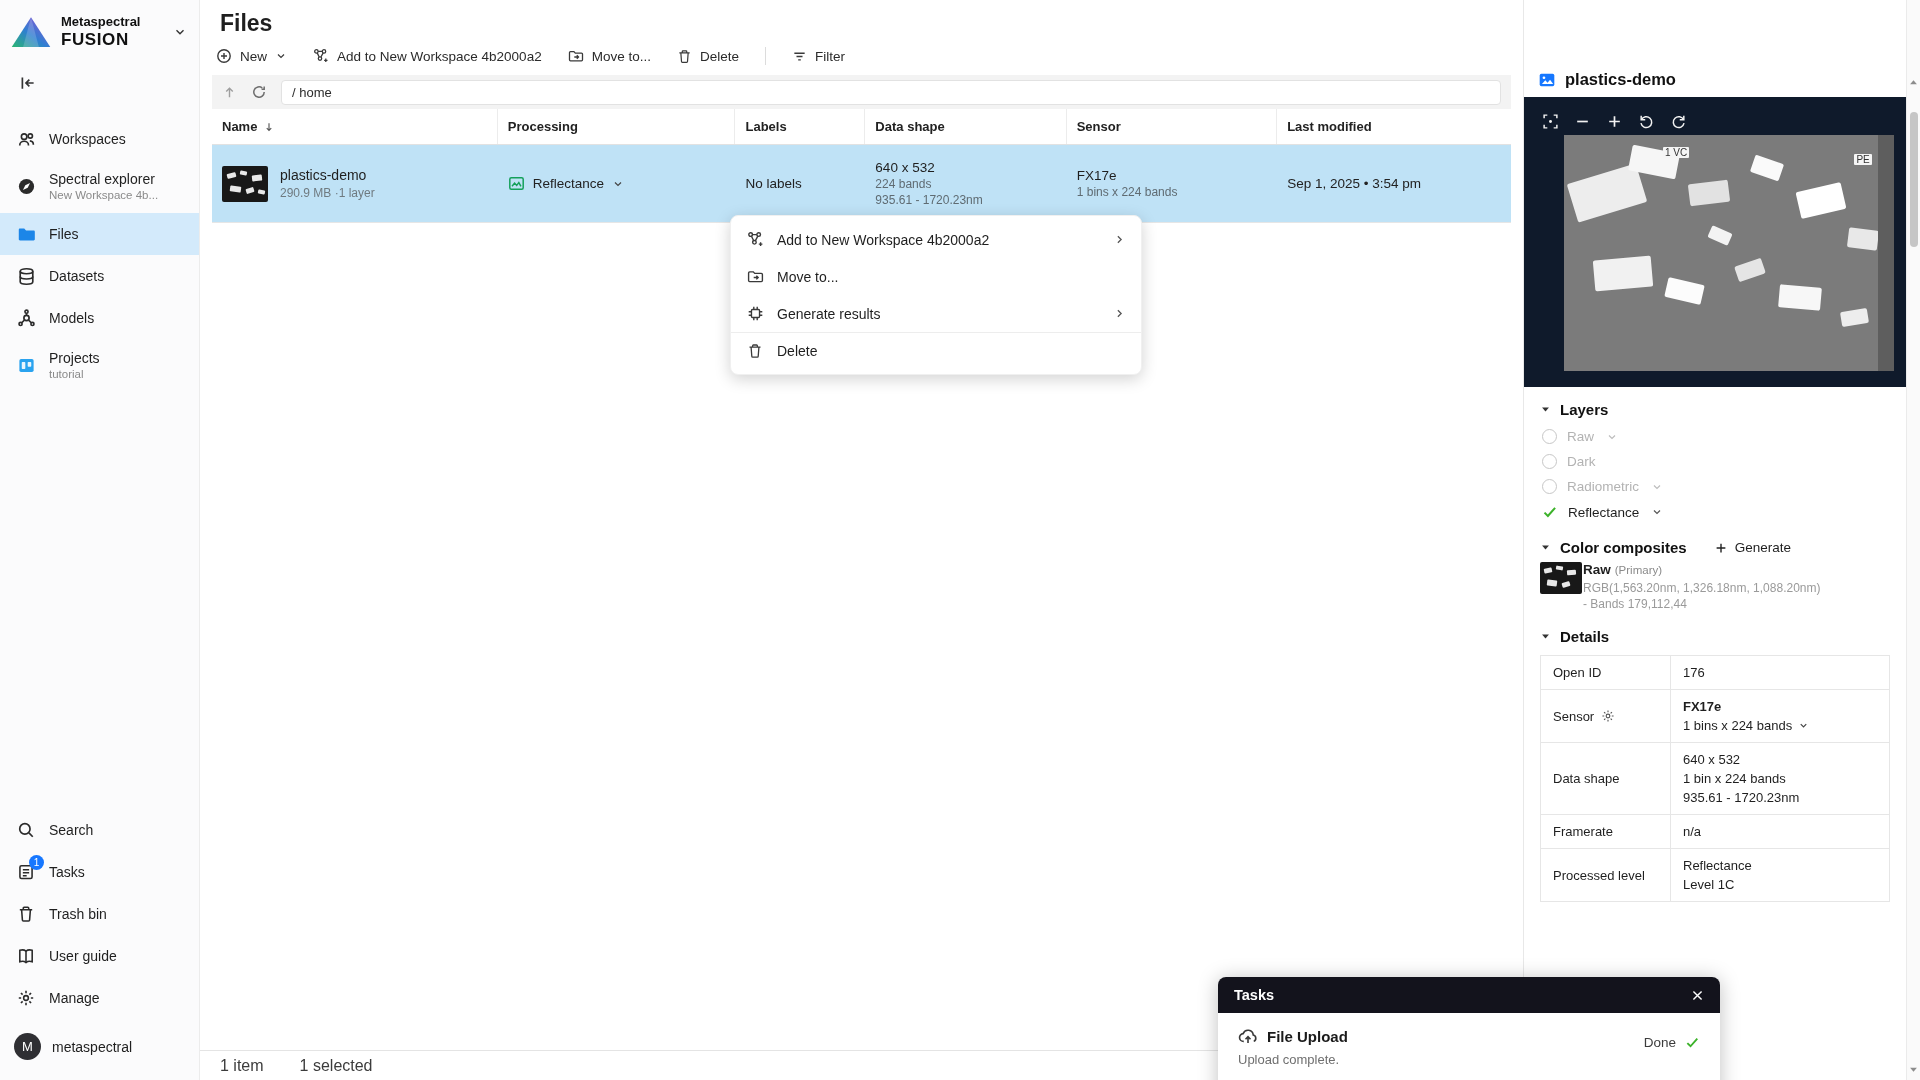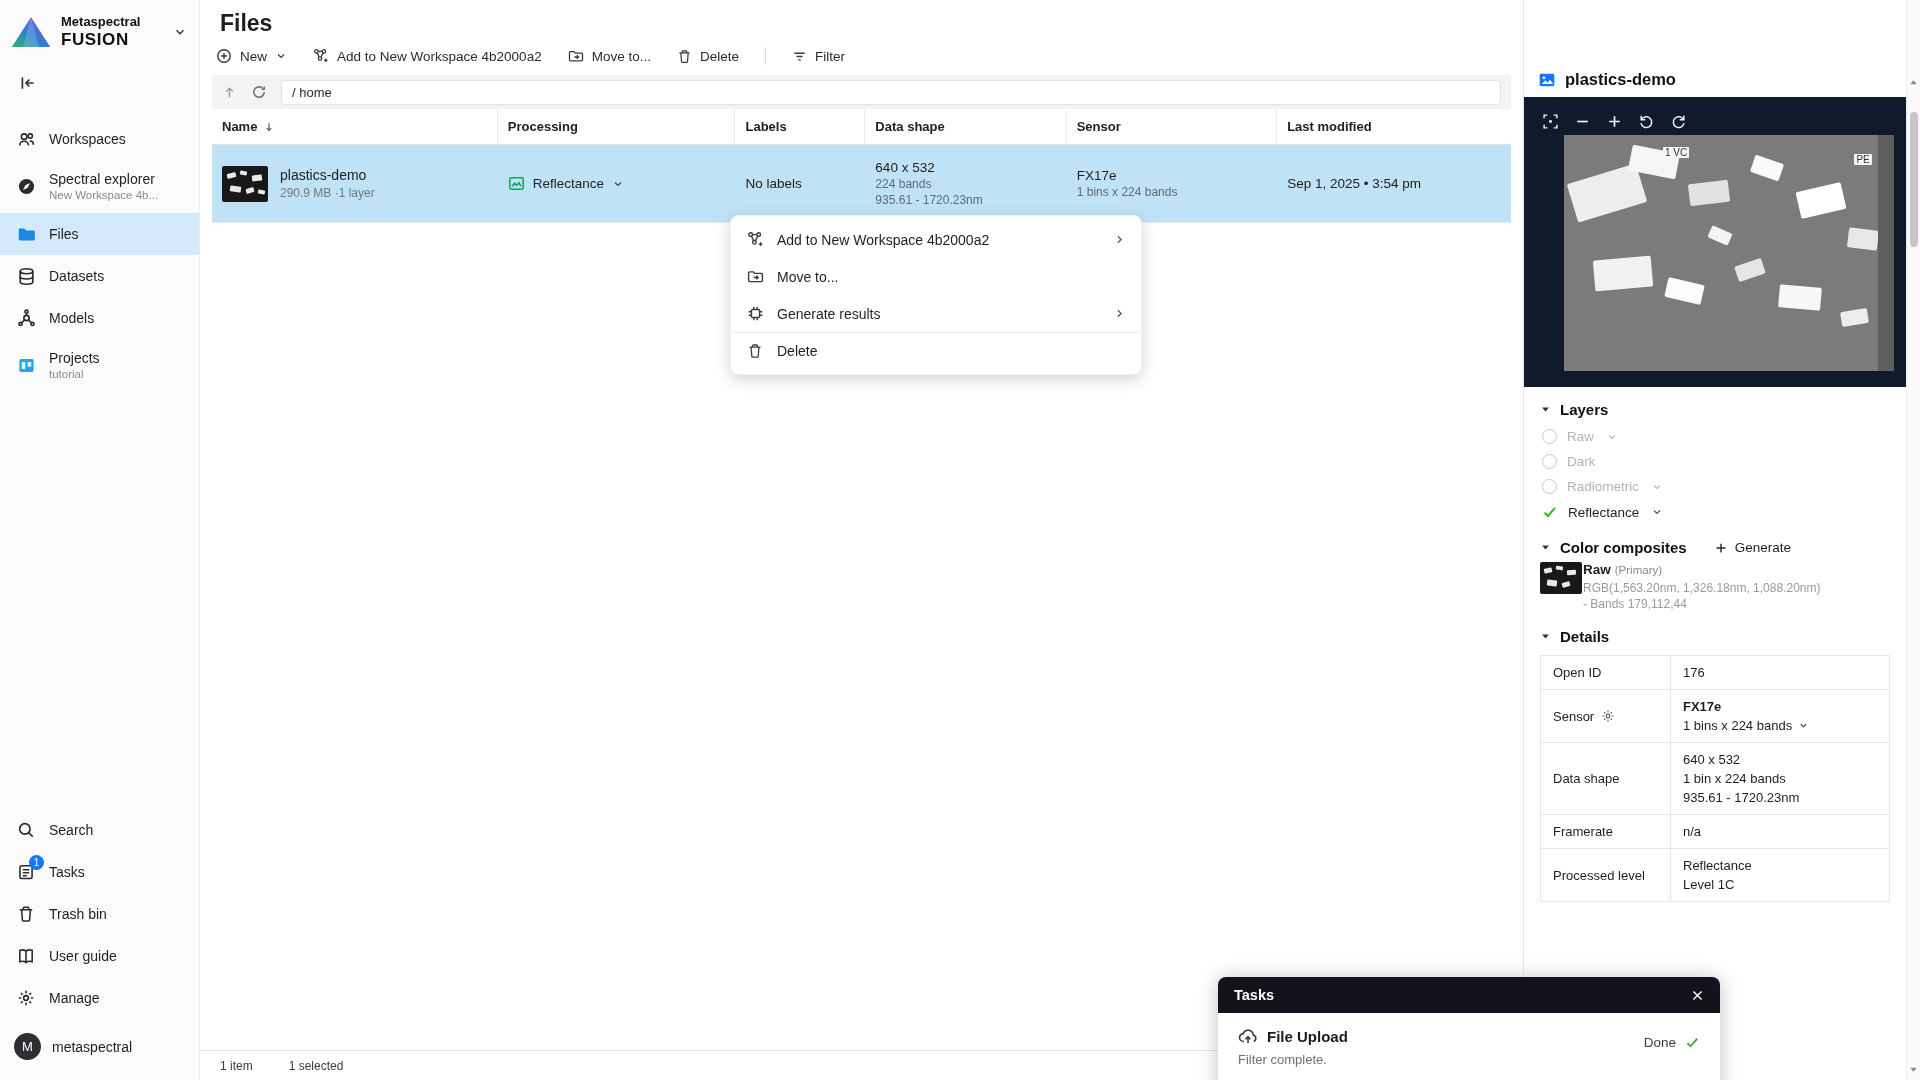--- a/index.html
+++ b/index.html
@@ -50,21 +50,21 @@
   .cell{padding:0 10px;font-size:13.5px;color:#222}
   .name-cell{display:flex;align-items:center;gap:12px}
   .thumb{width:46px;height:36px;background:#181818;border-radius:2px;position:relative;overflow:hidden;flex:none}
   .spk{position:absolute;background:#e8e8e8;border-radius:1px}
   .fname{font-size:14px;color:#1f1f1f}
   .fmeta{font-size:12px;color:#6f7a80;margin-top:3px}
   .proc-select{display:flex;align-items:center;gap:8px}
   .sub-line{font-size:12px;color:#5f6b72;margin-top:2px}
   .first-line{font-size:13.5px;color:#1f1f1f}
   .table-space{flex:1;background:#fff}
-  .status-bar{border-top:1px solid #e4e4e4;height:30px;display:flex;align-items:center;gap:36px;padding:0 20px;font-size:12px;color:#3c3c3c;flex:none}
+  .status-bar{border-top:1px solid #e4e4e4;height:30px;display:flex;align-items:center;gap:36px;padding:0 20px;font-size:16px;color:#3c3c3c;flex:none}
 
   
   .context-menu{position:absolute;left:530px;top:215px;width:412px;background:#fff;border-radius:8px;box-shadow:0 4px 16px rgba(0,0,0,.18);padding:5px 0;z-index:30;font-size:14px;border:1px solid #f0f0f0}
   .menu-item{display:flex;align-items:center;gap:13px;height:37px;padding:0 15px;cursor:pointer;color:#1f1f1f}
   .mi-icon{width:18px;height:18px;color:#3a3a3a;flex:none;display:flex;align-items:center;justify-content:center}
   .mi-arrow{margin-left:auto;color:#555;display:flex}
   .menu-item.sep{border-top:1px solid #ededed}
 
   
   .right-panel{width:383px;flex:none;border-left:1px solid #e8e8e8;display:flex;flex-direction:column;padding-top:70px;overflow:hidden;background:#fff}
@@ -727,21 +727,21 @@
     </span>
   </div>
   <div class="tasks-body">
     <div class="task-row">
       <svg width="20" height="20" viewBox="0 0 16 16" fill="none" stroke="#3a3a3a" stroke-width="1.3">
         <path d="M4.6 12.3a3.1 3.1 0 0 1-.5-6.2 4.2 4.2 0 0 1 8.1 1.1 2.7 2.7 0 0 1 .4 5.1"></path>
         <path d="M8 13.6V8.8M6 10.6l2-2 2 2"></path>
       </svg>
       <span class="task-name">File Upload</span>
     </div>
-    <div class="task-status">Filter complete.</div>
+    <div class="task-status">Upload complete.</div>
     <div class="task-done">
       <span>Done</span>
       <svg width="15" height="15" viewBox="0 0 16 16" fill="none" stroke="#3cb22a" stroke-width="2">
           <path d="M2.5 8.6l3.4 3.4 7.2-8.2"></path>
         </svg>
     </div>
   </div>
 </div>
 
 </body></html>

